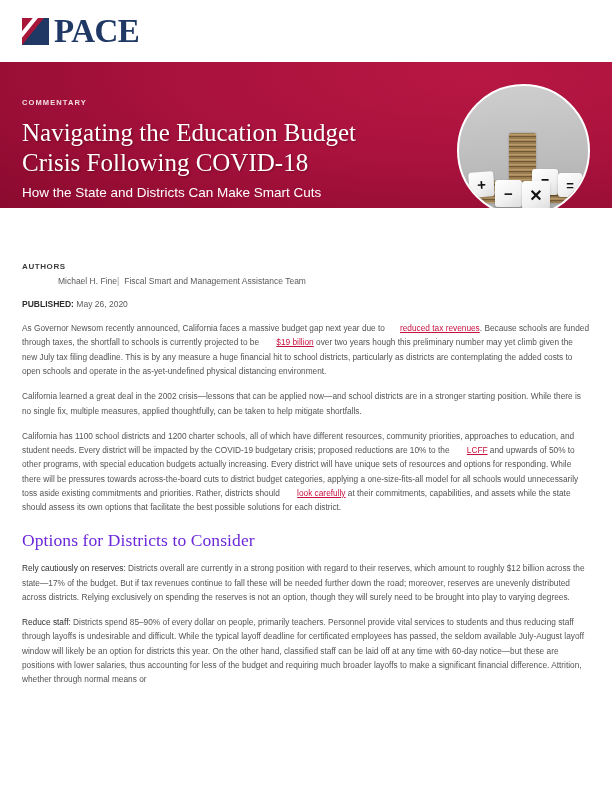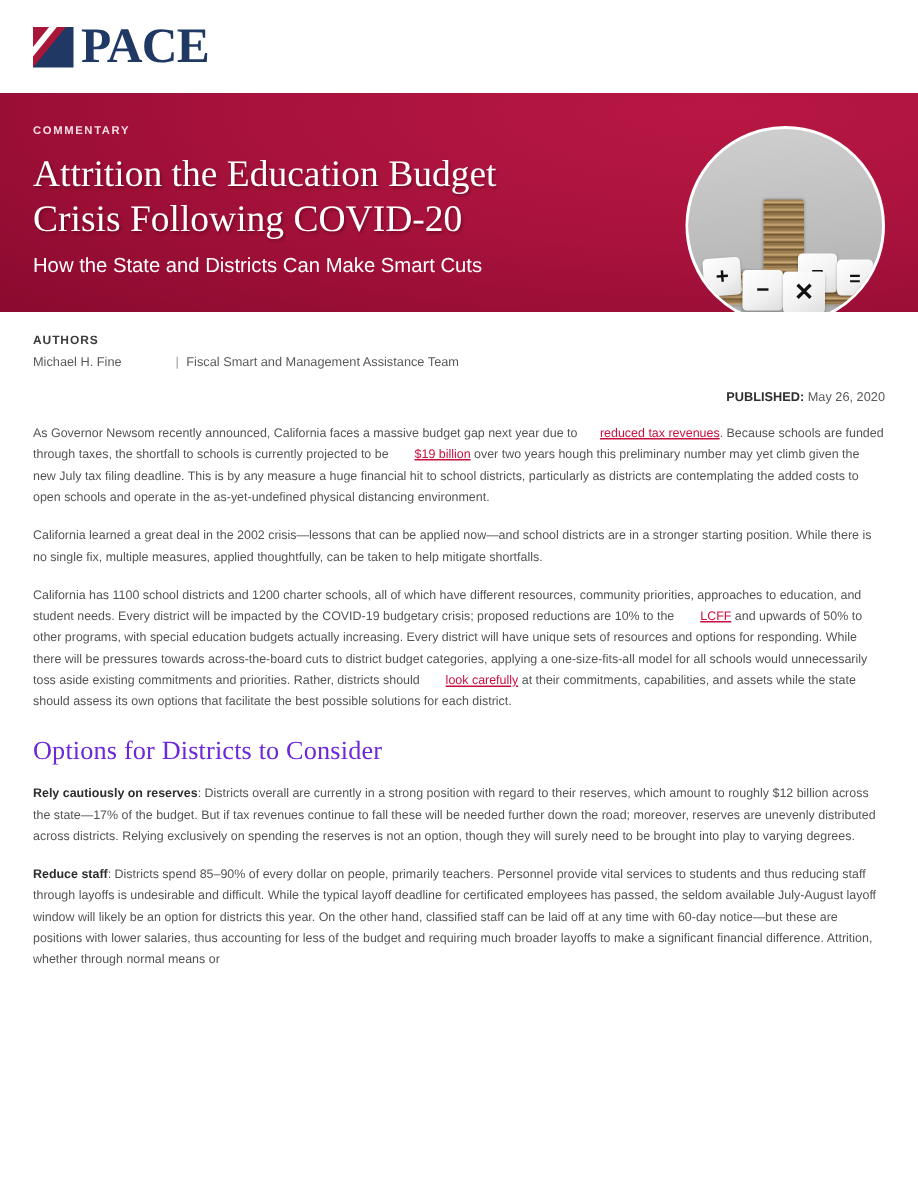--- a/index.html
+++ b/index.html
@@ -69,21 +69,21 @@
     position: relative;
     height: 146px;
     background: #a8123c;
     background-image:
       radial-gradient(ellipse 120% 150% at 78% 8%, #b81743 0%, #a8123c 42%, #84082b 100%);
     overflow: hidden;
   }
   .hero-inner {
     position: absolute;
     left: 22px;
-    top: 20px;
+    top: 36px;
     width: 400px;
   }
   .eyebrow {
     font-size: 7.5px;
     letter-spacing: 1.1px;
     font-weight: bold;
     color: #f3dde4;
     margin-bottom: 11px;
   }
   .hero-title {
@@ -142,72 +142,73 @@
   .die-plus  { left: 10px; bottom: 18px; width: 25px; height: 25px; font-size: 15px; transform: rotate(-4deg); }
   .die-minus { left: 36px; bottom: 8px;  width: 27px; height: 27px; font-size: 15px; }
   .die-times { left: 63px; bottom: 6px;  width: 28px; height: 28px; font-size: 16px; }
   .die-eq1   { right: 30px; bottom: 20px; width: 26px; height: 26px; font-size: 14px; }
   .die-eq2   { right: 6px;  bottom: 18px; width: 24px; height: 24px; font-size: 13px; }
 
   
   .content {
     padding: 14px 22px 0 22px;
     box-sizing: border-box;
+    margin-top: 40px;
   }
   .meta-label {
     font-size: 8px;
     font-weight: bold;
     letter-spacing: 0.6px;
     color: #3c3c3c;
     margin-bottom: 4px;
   }
   .author-row {
     display: flex;
     font-size: 8.5px;
     color: #5a5a5a;
     line-height: 1.55;
   }
   .author-name {
     width: 95px;
     flex: none;
+    text-align: right;
   }
   .author-affil-wrap {
     display: flex;
     align-items: flex-end;
   }
   .author-sep {
     color: #9a9a9a;
     margin-right: 5px;
   }
   .published {
     margin-top: 11px;
     font-size: 8.5px;
     color: #5a5a5a;
-    text-align: right;
   }
   .published b {
     color: #2e2e2e;
     font-weight: bold;
   }
 
   p.body {
     font-size: 8.3px;
     line-height: 1.72;
     color: #545454;
     margin: 0 0 11px 0;
     text-align: left;
   }
   p.body:first-of-type { margin-top: 12px; }
   a.inline-link {
     color: #c8103e;
     text-decoration: underline;
     padding-left: 15px;
   }
   .lead-in {
-    font-weight: bold;
+    font-weight: normal;
     color: #2e2e2e;
   }
   h2.section {
     font-family: "Liberation Serif", serif;
     font-size: 17.5px;
     font-weight: normal;
     color: #6d28d9;
     margin: 16px 0 10px 0;
     letter-spacing: 0.1px;
   }
@@ -222,22 +223,22 @@
       <div class="slash"></div>
     </div>
     <div class="logo-text">PACE</div>
   </div>
 </div>
 
 <div class="hero">
   <div class="hero-inner">
     <div class="eyebrow">COMMENTARY</div>
     <h1 class="hero-title">
-      <span>Attrition the Education Budget</span><br>
-      <span>Crisis Following COVID-20</span>
+      <span>Navigating the Education Budget</span><br>
+      <span>Crisis Following COVID-18</span>
     </h1>
     <div class="hero-sub">How the State and Districts Can Make Smart Cuts</div>
   </div>
 
   <div class="hero-photo">
     <div class="photo-scene">
       <div class="coin-stack cs-left"></div>
       <div class="coin-stack cs-main"></div>
       <div class="coin-stack cs-right2"></div>
       <div class="coin-stack cs-right"></div>

